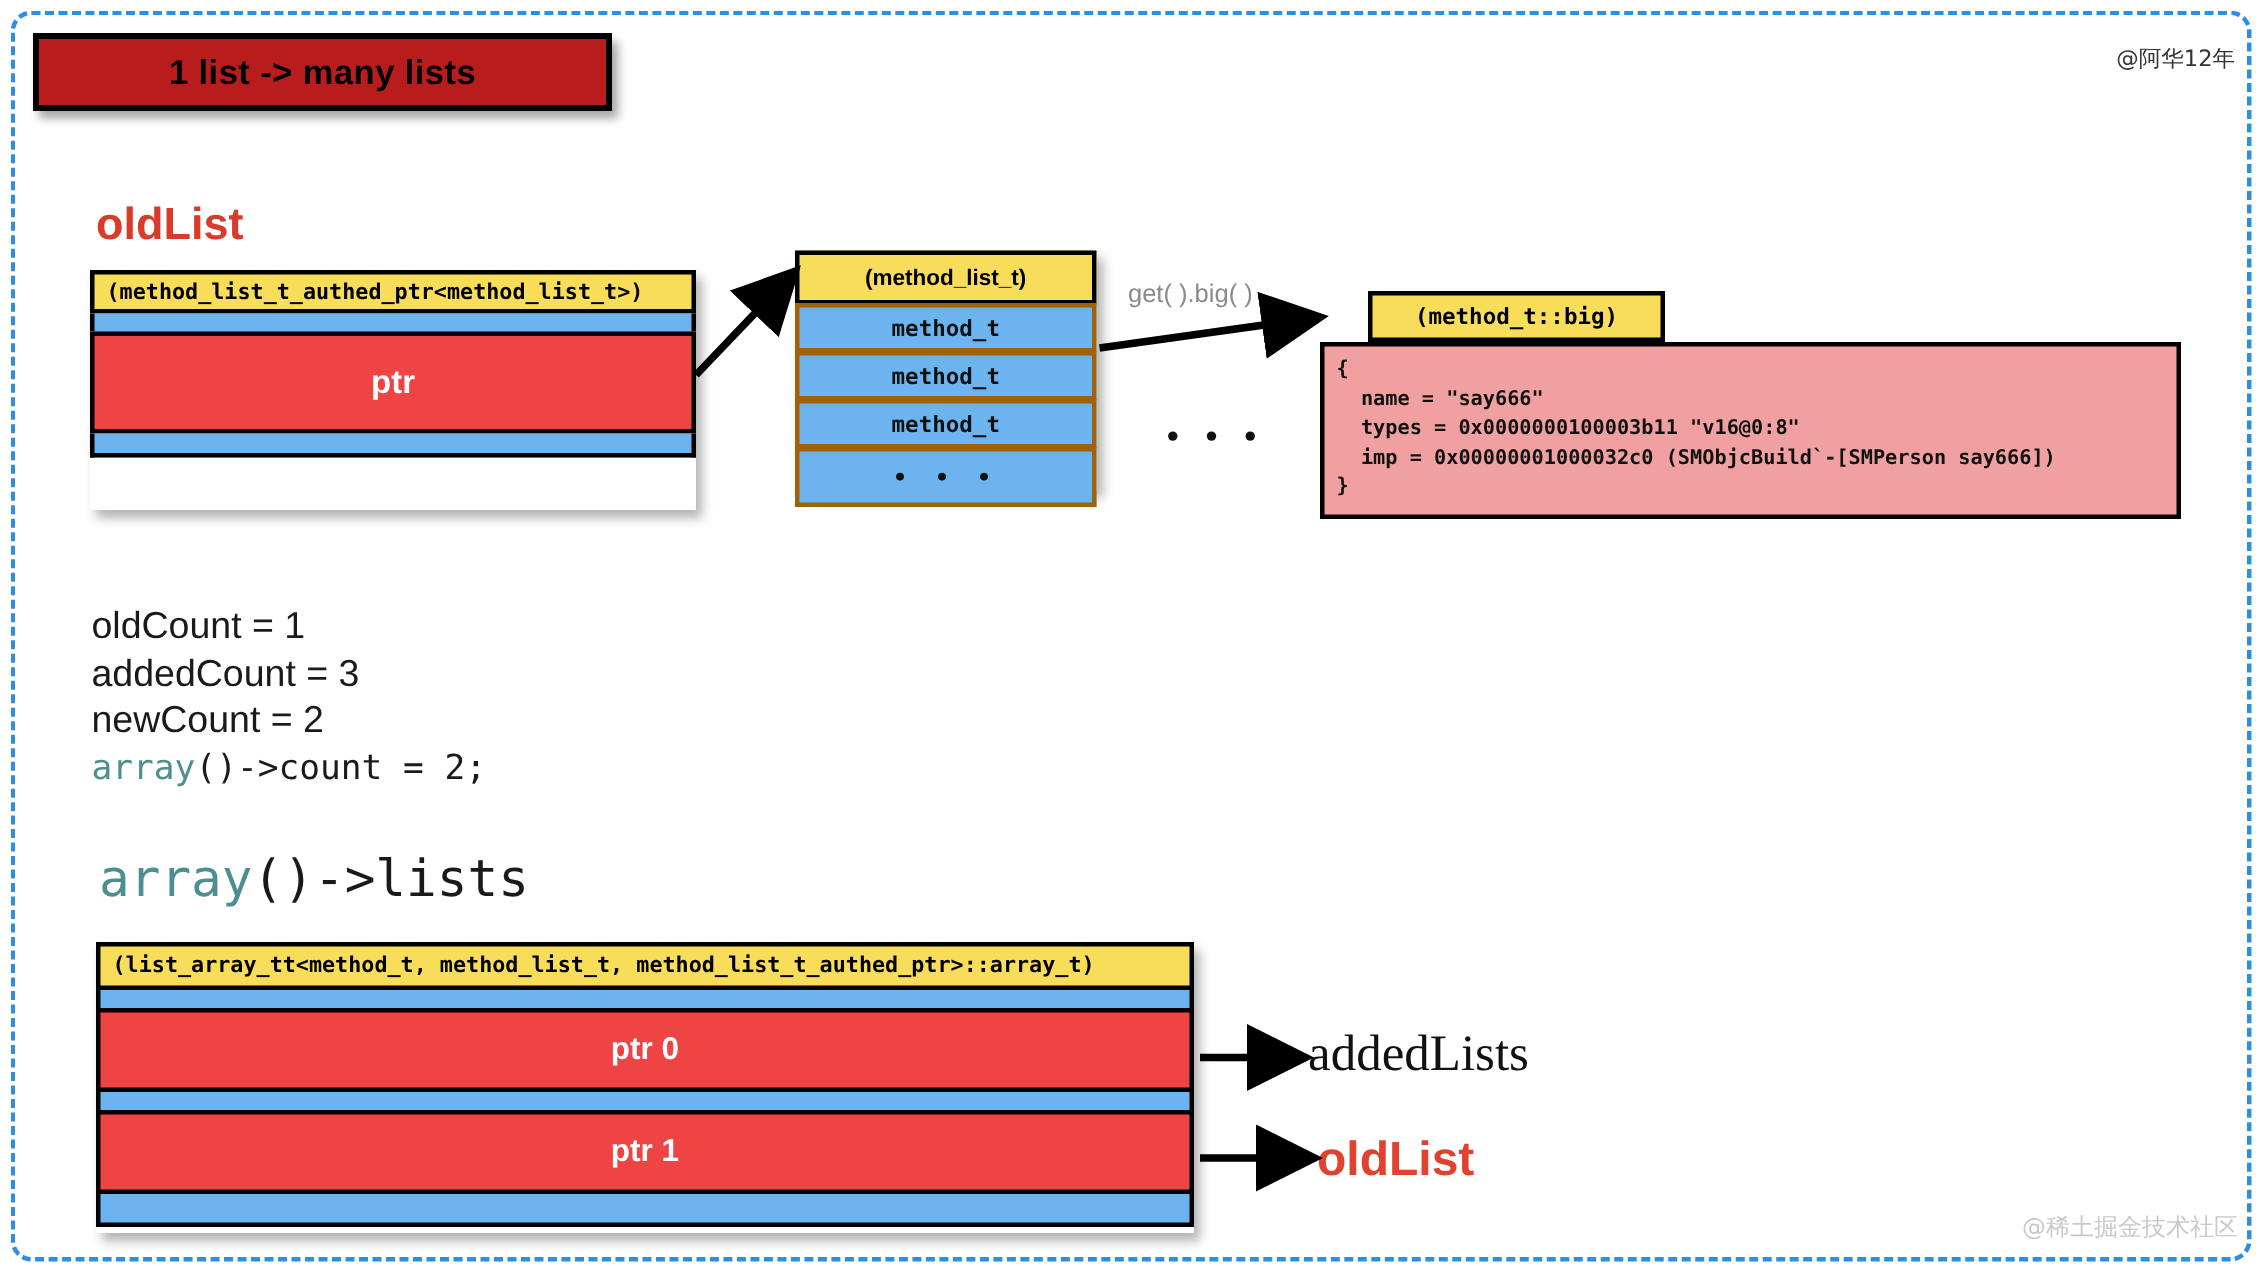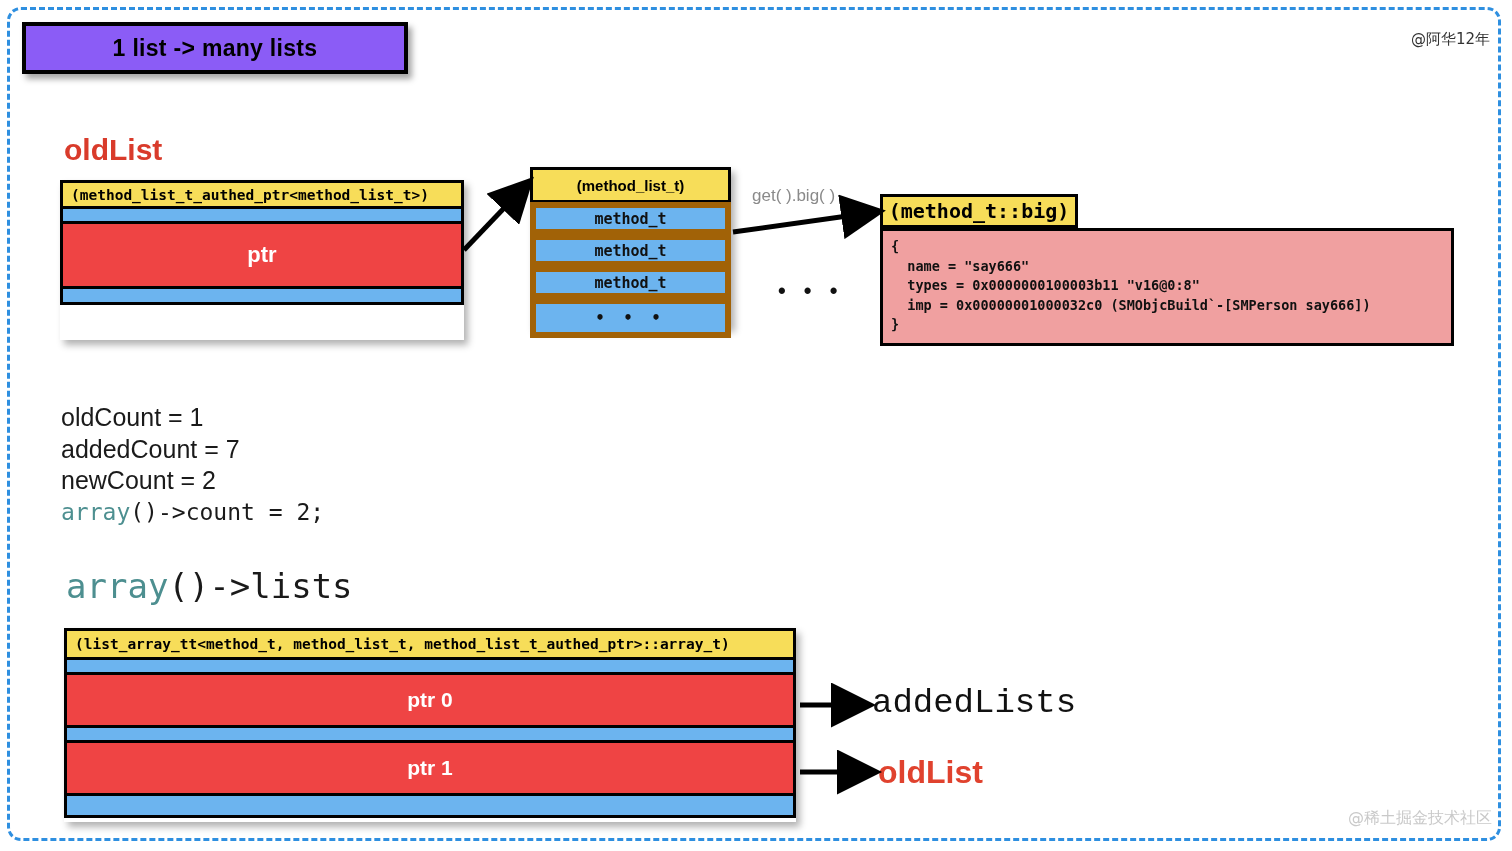--- a/index.html
+++ b/index.html
@@ -30,21 +30,21 @@
     pointer-events: none;
   }
 
   
   .title-banner {
     position: absolute;
     left: 22px;
     top: 22px;
     width: 386px;
     height: 52px;
-    background: #8b5cf6;
+    background: #b91c1c;
     border: 4px solid #000000;
     box-sizing: border-box;
     box-shadow: 4px 5px 6px rgba(0,0,0,0.35);
     display: flex;
     align-items: center;
     justify-content: center;
   }
   .title-banner span {
     font-size: 23px;
     font-weight: bold;
@@ -113,21 +113,21 @@
     border: 3px solid #000000;
     box-sizing: border-box;
     display: flex;
     align-items: center;
     justify-content: center;
     color: #ffffff;
     font-weight: bold;
   }
   .cell-lightblue {
     background: #6cb4ef;
-    border: 6px solid #a16207;
+    border: 3px solid #a16207;
     box-sizing: border-box;
     display: flex;
     align-items: center;
     justify-content: center;
     color: #111111;
     font-weight: bold;
     font-family: "DejaVu Sans Mono", monospace;
   }
 
   
@@ -160,25 +160,25 @@
     top: 278px;
     font-size: 22px;
     font-weight: bold;
     color: #111111;
     letter-spacing: 6px;
   }
 
   
   #mtb-hdr {
     position: absolute;
-    left: 880px;
+    left: 912px;
     top: 194px;
     width: 198px;
     height: 34px;
-    font-size: 20px;
+    font-size: 15px;
     justify-content: center;
   }
   #mtb-body {
     position: absolute;
     left: 880px;
     top: 228px;
     width: 574px;
     height: 118px;
     background: #f0a0a0;
     border: 3px solid #000000;
@@ -214,21 +214,21 @@
   #arr-strip-mid { position: absolute; left: 0; top: 100px; width: 732px; height: 12px; }
   #arr-ptr1 { position: absolute; left: 0; top: 112px; width: 732px; height: 56px; font-size: 21px; font-family: "Liberation Sans", sans-serif; }
   #arr-strip-bot { position: absolute; left: 0; top: 168px; width: 732px; height: 22px; border-bottom: 3px solid #000; }
 
   
   .lbl-addedlists {
     position: absolute;
     left: 872px;
     top: 684px;
     font-size: 34px;
-    font-family: Liberation Mono, monospace;
+    font-family: Liberation Serif, serif;
     color: #111111;
   }
   .lbl-oldlist2 {
     position: absolute;
     left: 878px;
     top: 754px;
     font-size: 32px;
     font-weight: bold;
     color: #e0422e;
   }
@@ -276,21 +276,21 @@
 
   <div id="mtb-hdr" class="hdr-yellow">(method_t::big)</div>
   <div id="mtb-body">{
   name = "say666"
   types = 0x0000000100003b11 "v16@0:8"
   imp = 0x00000001000032c0 (SMObjcBuild`-[SMPerson say666])
 }</div>
 
   <div class="counts">
     <div>oldCount = 1</div>
-    <div>addedCount = 7</div>
+    <div>addedCount = 3</div>
     <div>newCount = 2</div>
     <div class="mono"><span class="tealfn">array</span><span>()-&gt;count = 2;</span></div>
   </div>
 
   <div class="label-arraylists"><span class="tealfn">array</span><span>()-&gt;lists</span></div>
 
   <div id="arr-box" class="box-shadow-wrap">
     <div id="arr-hdr" class="hdr-yellow">(list_array_tt&lt;method_t, method_list_t, method_list_t_authed_ptr&gt;::array_t)</div>
     <div id="arr-strip-top" class="strip-lightblue"></div>
     <div id="arr-ptr0" class="cell-darkblue">ptr 0</div>

